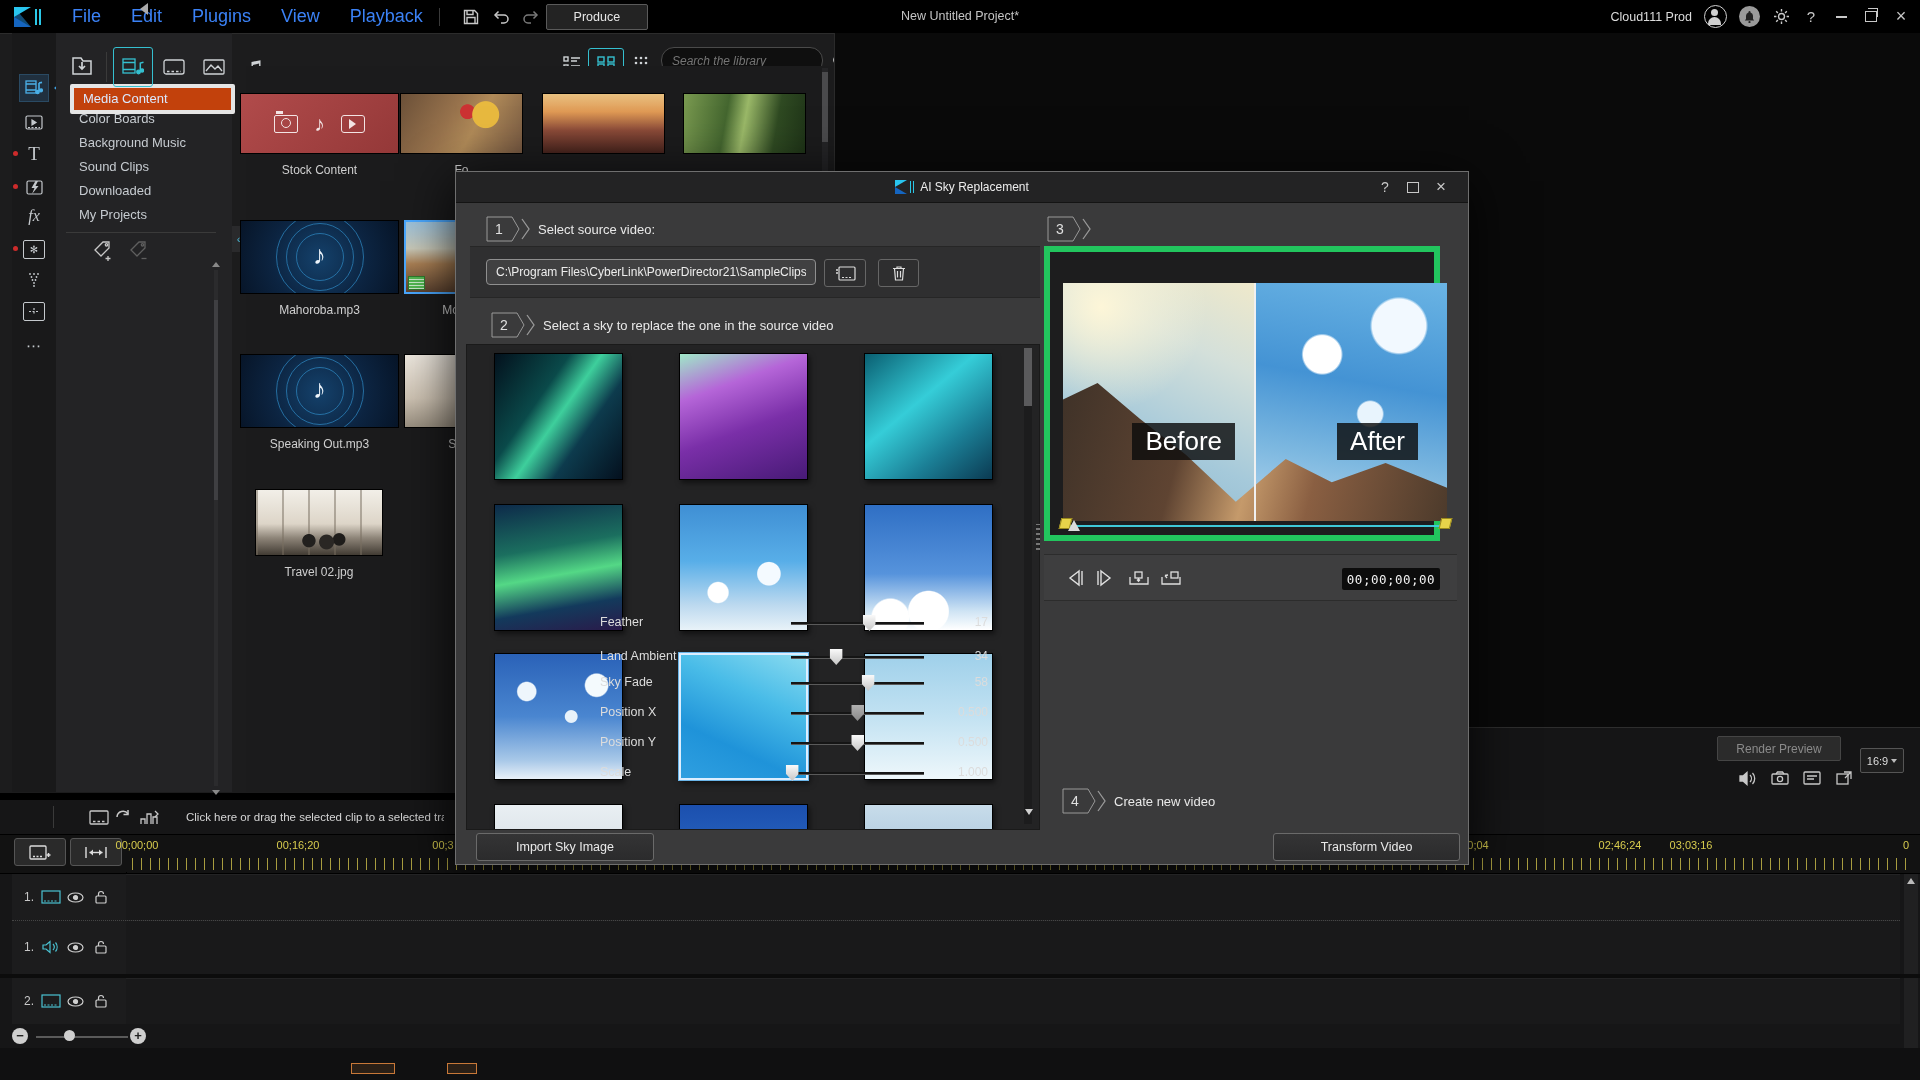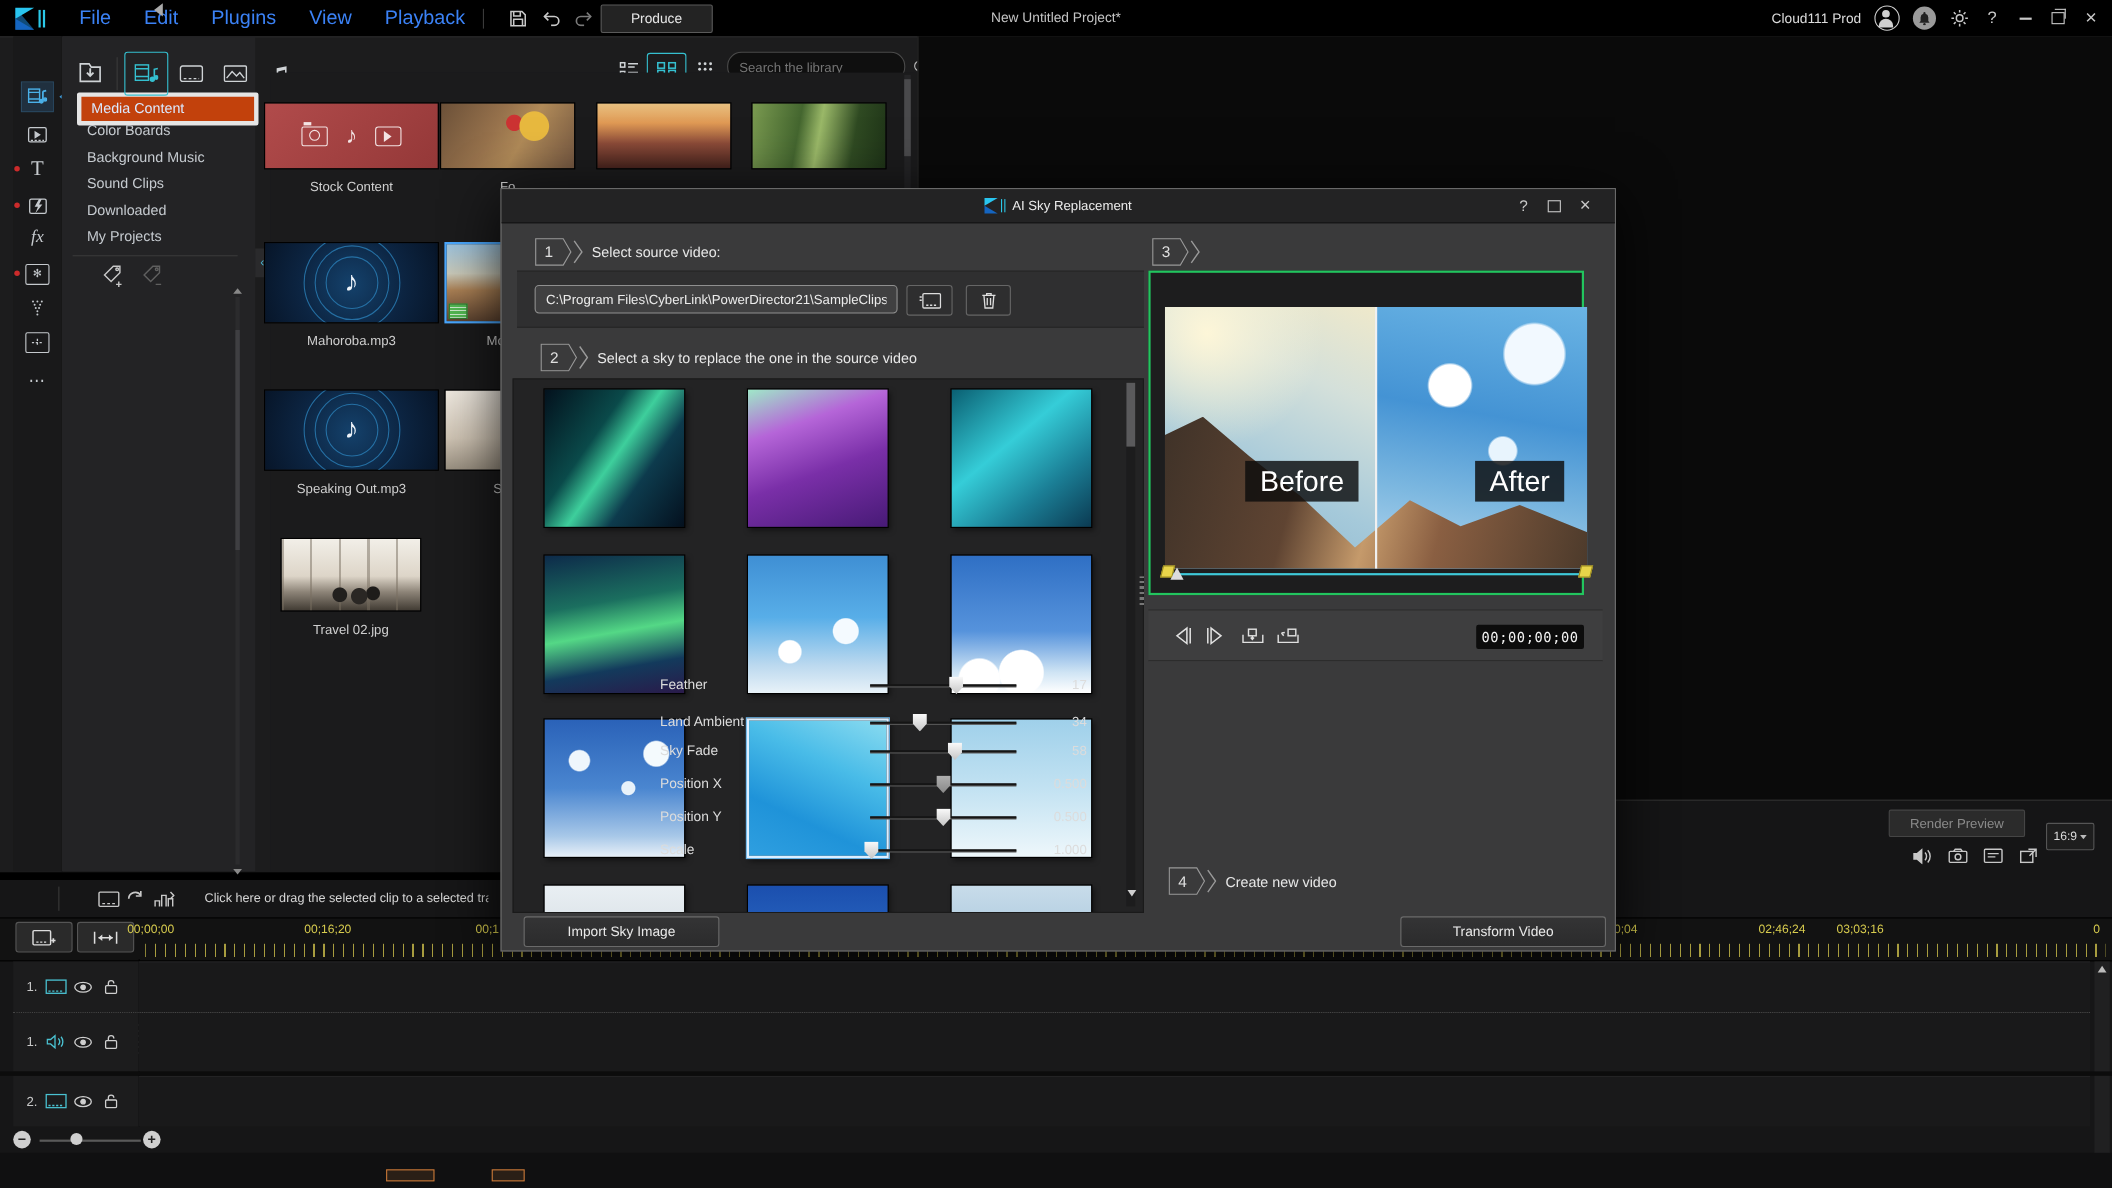--- a/index.html
+++ b/index.html
@@ -47,21 +47,21 @@
   #menu-sb-thumb{position:absolute;left:214px;top:300px;width:4px;height:200px;background:#3f3f42;}
   .sb-arr{position:absolute;left:212px;width:0;height:0;border-left:4px solid transparent;border-right:4px solid transparent;}
   #collapse{position:absolute;left:232px;top:226px;width:13px;height:26px;background:#2a2a2c;border-radius:0 4px 4px 0;color:#49b7d4;font-size:11px;display:flex;align-items:center;justify-content:center;}
   
   .lib-btn{position:absolute;top:47px;height:38px;display:flex;align-items:center;justify-content:center;color:#cfd3d6;}
   .lib-btn.toggle{border:1px solid transparent;border-radius:3px;width:38px;}
   .lib-btn.toggle.sel{border-color:#35c0d0;color:#35c0d0;}
   .vbtn{position:absolute;top:48px;width:34px;height:27px;border:1px solid transparent;border-radius:3px;display:flex;align-items:center;justify-content:center;color:#cfd3d6;}
   .vbtn.sel{border-color:#35c0d0;color:#35c0d0;}
   #search-box{position:absolute;left:661px;top:47px;width:160px;height:25px;border:1px solid #4a4a4a;border-radius:13px;background:#0f0f0f;display:flex;align-items:center;}
-  #search-box input{flex:1;background:transparent;border:none;outline:none;color:#7dd3fc;font-size:12px;padding:0 4px 0 10px;font-family:inherit;}
+  #search-box input{flex:1;background:transparent;border:none;outline:none;color:#7dd3fc;font-size:12px;padding:0 4px 0 10px;font-family:inherit;font-style:italic;}
   .mag{width:12px;height:12px;position:relative;margin-right:9px;flex:none;}
   .mag::before{content:"";position:absolute;left:0;top:0;width:8px;height:8px;border:1.6px solid #b9b9b9;border-radius:50%;}
   .mag::after{content:"";position:absolute;left:8px;top:8px;width:5px;height:1.6px;background:#b9b9b9;transform:rotate(45deg);}
   
   #lib-content{position:absolute;left:246px;top:66px;width:588px;height:726px;background:#1b1b1c;}
   .lib-thumb{position:absolute;border:1px solid #000;box-sizing:border-box;}
   .lib-label{position:absolute;text-align:center;color:#cfcfcf;font-size:12px;white-space:nowrap;}
   .art-stock{background:linear-gradient(135deg,#b14b4b,#943838);display:flex;align-items:center;justify-content:center;gap:16px;}
   .art-food{background:radial-gradient(circle at 70% 35%,#e8b93f 0 14%,rgba(0,0,0,0) 15%),radial-gradient(circle at 55% 30%,#c33 0 9%,rgba(0,0,0,0) 10%),linear-gradient(120deg,#6b5038 0%,#97724c 40%,#b08a58 60%,#735640 100%);}
   .art-canyon{background:linear-gradient(180deg,#e8c080 0%,#e09a55 30%,#8a4a38 62%,#46231d 100%);}
@@ -143,21 +143,21 @@
   .g7{background:radial-gradient(circle at 25% 30%,#eef6fc 0 7%,rgba(255,255,255,0) 8%),radial-gradient(circle at 60% 50%,#e8f2fa 0 6%,rgba(255,255,255,0) 7%),radial-gradient(circle at 80% 25%,#f4fafd 0 8%,rgba(255,255,255,0) 9%),linear-gradient(180deg,#2a62b8 0%,#4a86d0 50%,#a8c8e8 85%,#e8f0f8 100%);}
   .g8{background:linear-gradient(205deg,#8adbf0 0%,#49bce8 35%,#1f93d9 70%,#2f9fe0 100%);}
   .g9{background:linear-gradient(180deg,#9fd0ea 0%,#c2e2f2 50%,#eef7fb 100%);}
   .g10{background:linear-gradient(180deg,#e9eff3 0%,#cfd8de 60%,#b4beC4 100%);}
   .g11{background:linear-gradient(180deg,#1b4fae 0%,#2f6fc8 60%,#cfe0f0 100%);}
   .g12{background:linear-gradient(180deg,#c8dcea 0%,#9fc0d8 60%,#d8e8f2 100%);}
   #sky-sb{position:absolute;left:557px;top:3px;width:8px;height:476px;background:#1c1c1d;}
   #sky-sb-thumb{position:absolute;left:557px;top:3px;width:8px;height:58px;background:#5a5a5c;}
   #sky-sb-down{position:absolute;left:558px;top:464px;width:0;height:0;border-left:4px solid transparent;border-right:4px solid transparent;border-top:6px solid #d0d0d0;}
   .dlg-btn{position:absolute;top:661px;height:26px;background:linear-gradient(180deg,#343435,#2b2b2c);border:1px solid #6a6a6a;border-radius:3px;color:#e9e9e9;font-size:12.5px;display:flex;align-items:center;justify-content:center;}
-  #pv-panel{position:absolute;left:588px;top:74px;width:396px;height:295px;background:#1d1d1e;border:2px solid #22c55e;box-sizing:border-box;}
+  #pv-panel{position:absolute;left:588px;top:74px;width:396px;height:295px;background:#1d1d1e;border:6px solid #22c55e;box-sizing:border-box;}
   #pv-img{position:absolute;left:13px;top:31px;width:384px;height:238px;overflow:hidden;}
   .pv-half{position:absolute;top:0;width:50%;height:100%;}
   #pv-before{left:0;background:radial-gradient(circle at 20% 10%,#fdf6d8 0%,rgba(253,246,216,0) 40%),linear-gradient(205deg,#efe9cb 0%,#d4e0da 28%,#a5c9da 62%,#86b2cb 100%);}
   #pv-after{left:50%;background:radial-gradient(circle at 35% 30%,#ffffff 0 9%,rgba(255,255,255,0) 10%),radial-gradient(circle at 75% 18%,#f2f9ff 0 11%,rgba(255,255,255,0) 12%),radial-gradient(circle at 60% 55%,#e8f4fd 0 7%,rgba(255,255,255,0) 8%),linear-gradient(190deg,#6ab4e4 0%,#4493d4 42%,#7db8e0 72%,#b8d8ee 100%);}
   #pv-terrain{position:absolute;left:0;bottom:0;width:100%;height:58%;background:linear-gradient(105deg,#3f3228 0%,#5f4432 32%,#c59a6b 50%,#8a5f42 66%,#4c3a2b 100%);clip-path:polygon(0 12%,9% 0,20% 26%,32% 52%,45% 86%,58% 55%,70% 72%,84% 58%,100% 76%,100% 100%,0 100%);}
   #pv-divider{position:absolute;left:50%;top:0;width:2px;height:100%;background:#f0f0f0;transform:translateX(-1px);}
   .ba-label{position:absolute;top:171px;background:rgba(12,12,12,.82);color:#fff;font-size:26px;padding:3px 13px;}
   #kf-line{position:absolute;left:13px;top:273px;width:384px;height:2px;background:#3fc8d8;}
   .kf-marker{position:absolute;top:266px;width:11px;height:11px;background:#e8d44a;transform:skewX(-14deg);border:1px solid #9a8a1e;box-sizing:border-box;}
   #kf-tri{position:absolute;left:18px;top:268px;width:0;height:0;border-left:6px solid transparent;border-right:6px solid transparent;border-bottom:11px solid #dcdcdc;}
@@ -493,21 +493,21 @@
   <svg width="24" height="13" viewBox="0 0 24 13" fill="none" stroke="#ddd" stroke-width="1.4">
       <path d="M2 1v11M22 1v11"></path>
       <path d="M9 3.5 5.5 6.5 9 9.5zM15 3.5l3.5 3L15 9.5z" fill="#ddd" stroke="none"></path>
       <path d="M5.5 6.5h13"></path>
     </svg>
 </div>
 <div id="ticks"></div>
 <div id="ruler-labels">
     <span class="ruler-lab" style="left: 137px;">00;00;00</span>
     <span class="ruler-lab" style="left: 298px;">00;16;20</span>
-    <span class="ruler-lab" style="left: 443px;">00;1</span>
+    <span class="ruler-lab" style="left: 443px;">00;3</span>
     <span class="ruler-lab" style="left: 1478px;">0;04</span>
     <span class="ruler-lab" style="left: 1620px;">02;46;24</span>
     <span class="ruler-lab" style="left: 1691px;">03;03;16</span>
     <span class="ruler-lab" style="left: 1906px;">0</span>
   </div>
 
 <div id="track-zone"></div>
 <div id="tl-vline"></div>
 <div id="drag-dots"></div>
 

